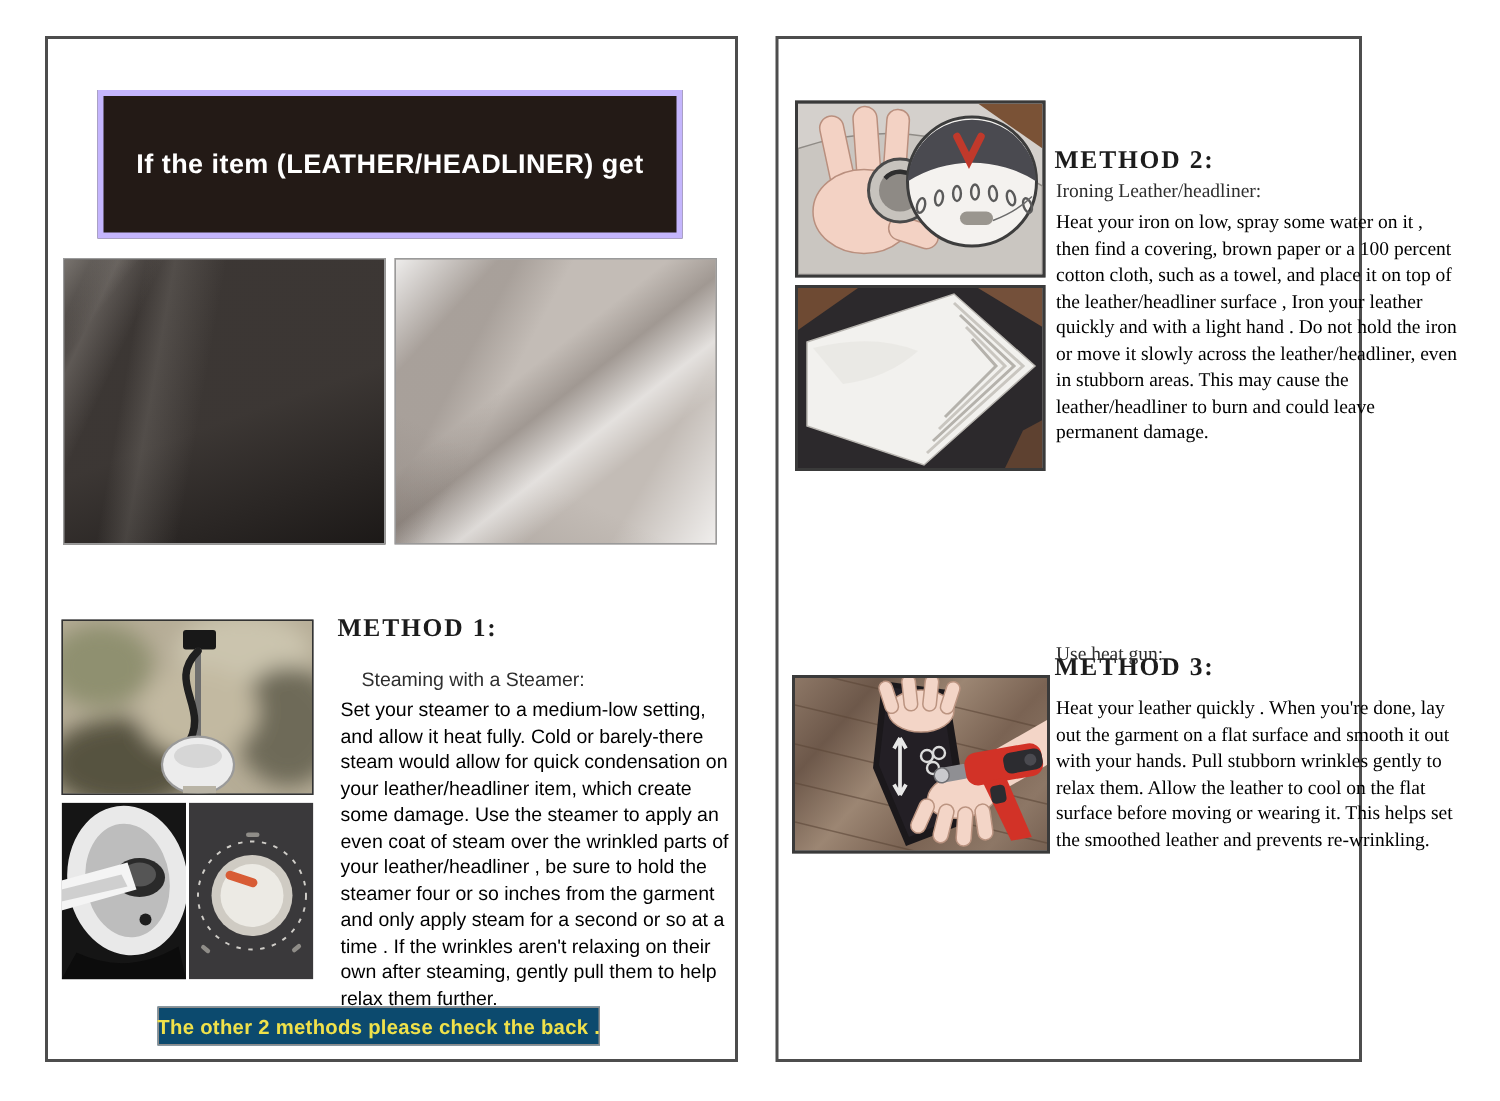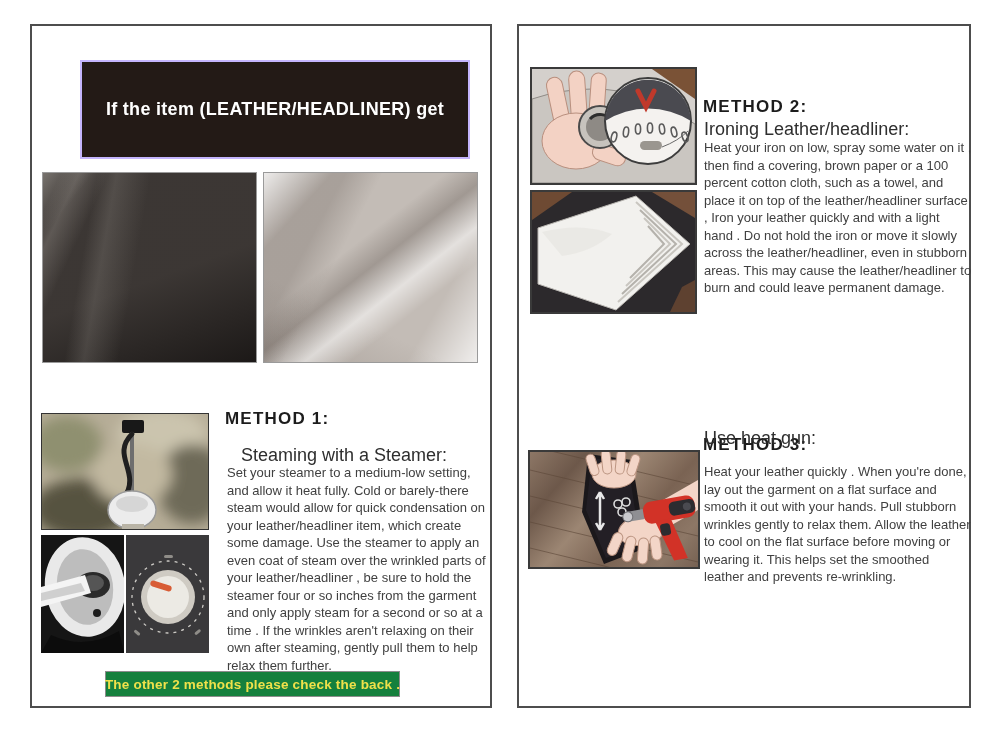--- a/index.html
+++ b/index.html
@@ -2,41 +2,41 @@
 <html><head>
 <meta charset="utf-8">
 <style>
   html,body{margin:0;padding:0;background:#ffffff;}
   .page{
     position:relative;width:1000px;height:734px;background:#ffffff;overflow:hidden;
     font-family:"Liberation Sans","DejaVu Sans",sans-serif;color:#2b2b2b;
   }
   .panel{position:absolute;top:24px;height:684px;background:#ffffff;border:2px solid #4d4d4d;box-sizing:border-box;}
   .panel-left{left:30px;width:462px;}
-  .panel-right{left:517px;width:454px;}
+  .panel-right{left:517px;width:391px;font-family:Liberation Serif, serif;}
 
   
   .banner{
-    position:absolute;left:48px;top:34px;width:390px;height:99px;
-    background:#231a16;border:2px solid #c4b5fd;box-sizing:border-box;
+    position:absolute;left:33px;top:34px;width:390px;height:99px;
+    background:#231a16;border:4px solid #c4b5fd;box-sizing:border-box;
     display:flex;flex-direction:column;justify-content:center;align-items:center;
     color:#ffffff;font-weight:bold;font-size:18px;line-height:1.48;letter-spacing:.3px;text-align:center;
   }
   .banner .hl{color:#f0e14a;}
   .footer-banner{
     position:absolute;left:73px;top:645px;width:295px;height:26px;
-    background:#15803d;border:1px solid #8c8c8c;box-sizing:border-box;
+    background:#0c4a6e;border:1px solid #8c8c8c;box-sizing:border-box;
     display:flex;align-items:center;justify-content:center;
     color:#f0e14a;font-size:13.5px;font-weight:600;letter-spacing:.2px;white-space:nowrap;
   }
 
   
   .method-heading{position:absolute;font-size:17px;font-weight:bold;letter-spacing:1.2px;color:#1c1c1c;}
-  .subtitle{position:absolute;font-size:18px;color:#2e2e2e;}
-  .body-text{position:absolute;font-size:13px;line-height:17.5px;color:#404040;}
+  .subtitle{position:absolute;font-size:13px;color:#2e2e2e;}
+  .body-text{position:absolute;font-size:13px;line-height:17.5px;color:#000000;}
 
   
   .photo{position:absolute;box-sizing:border-box;}
   .leather-dark{
     left:10px;top:146px;width:215px;height:191px;border:1px solid #9a9a9a;
     background:
       linear-gradient(128deg, rgba(170,165,158,.55) 0%, rgba(170,165,158,0) 14%),
       linear-gradient(115deg, rgba(255,255,255,0) 6%, rgba(150,144,138,.38) 12%, rgba(255,255,255,0) 22%),
       linear-gradient(100deg, rgba(255,255,255,0) 22%, rgba(135,130,124,.30) 30%, rgba(255,255,255,0) 44%),
       linear-gradient(160deg, rgba(110,105,100,.25) 55%, rgba(0,0,0,.35) 100%),
@@ -115,21 +115,21 @@
           <circle cx="42" cy="62" r="27" fill="#cfcbc3"></circle>
           <circle cx="42" cy="62" r="21" fill="#eceae4"></circle>
           <rect x="24" y="48" width="22" height="6" rx="3" fill="#d85c35" transform="rotate(18 35 51)"></rect>
           <rect x="38" y="20" width="9" height="3" rx="1.5" fill="#8f8d88"></rect>
           <rect x="8" y="96" width="7" height="3" rx="1.5" fill="#8f8d88" transform="rotate(40 11 97)"></rect>
           <rect x="68" y="96" width="7" height="3" rx="1.5" fill="#8f8d88" transform="rotate(-40 71 97)"></rect>
         </svg>
       </div>
     </div>
 
-    <div class="method-heading" style="left:193px;top:383px;">METHOD 1:</div>
+    <div class="method-heading" style="left:193px;top:383px;font-family:Liberation Serif, serif;">METHOD 1:</div>
     <div class="subtitle" style="left:209px;top:419px;">Steaming with a Steamer:</div>
     <div class="body-text" style="left:195px;top:438px;width:263px;">Set your steamer to a medium-low setting, and allow it heat fully. Cold or barely-there steam would allow for quick condensation on your leather/headliner item, which create some damage. Use the steamer to apply an even coat of steam over the wrinkled parts of your leather/headliner , be sure to hold the steamer four or so inches from the garment and only apply steam for a second or so at a time . If the wrinkles aren't relaxing on their own after steaming, gently pull them to help relax them further.</div>
 
     <div class="footer-banner">The other 2 methods please check the back .</div>
   </div>
 
   <div class="panel panel-right">
 
     <div class="photo img-frame" style="left:11px;top:41px;width:167px;height:118px;">
       <svg width="163" height="114" viewBox="0 0 163 114" xmlns="http://www.w3.org/2000/svg">

